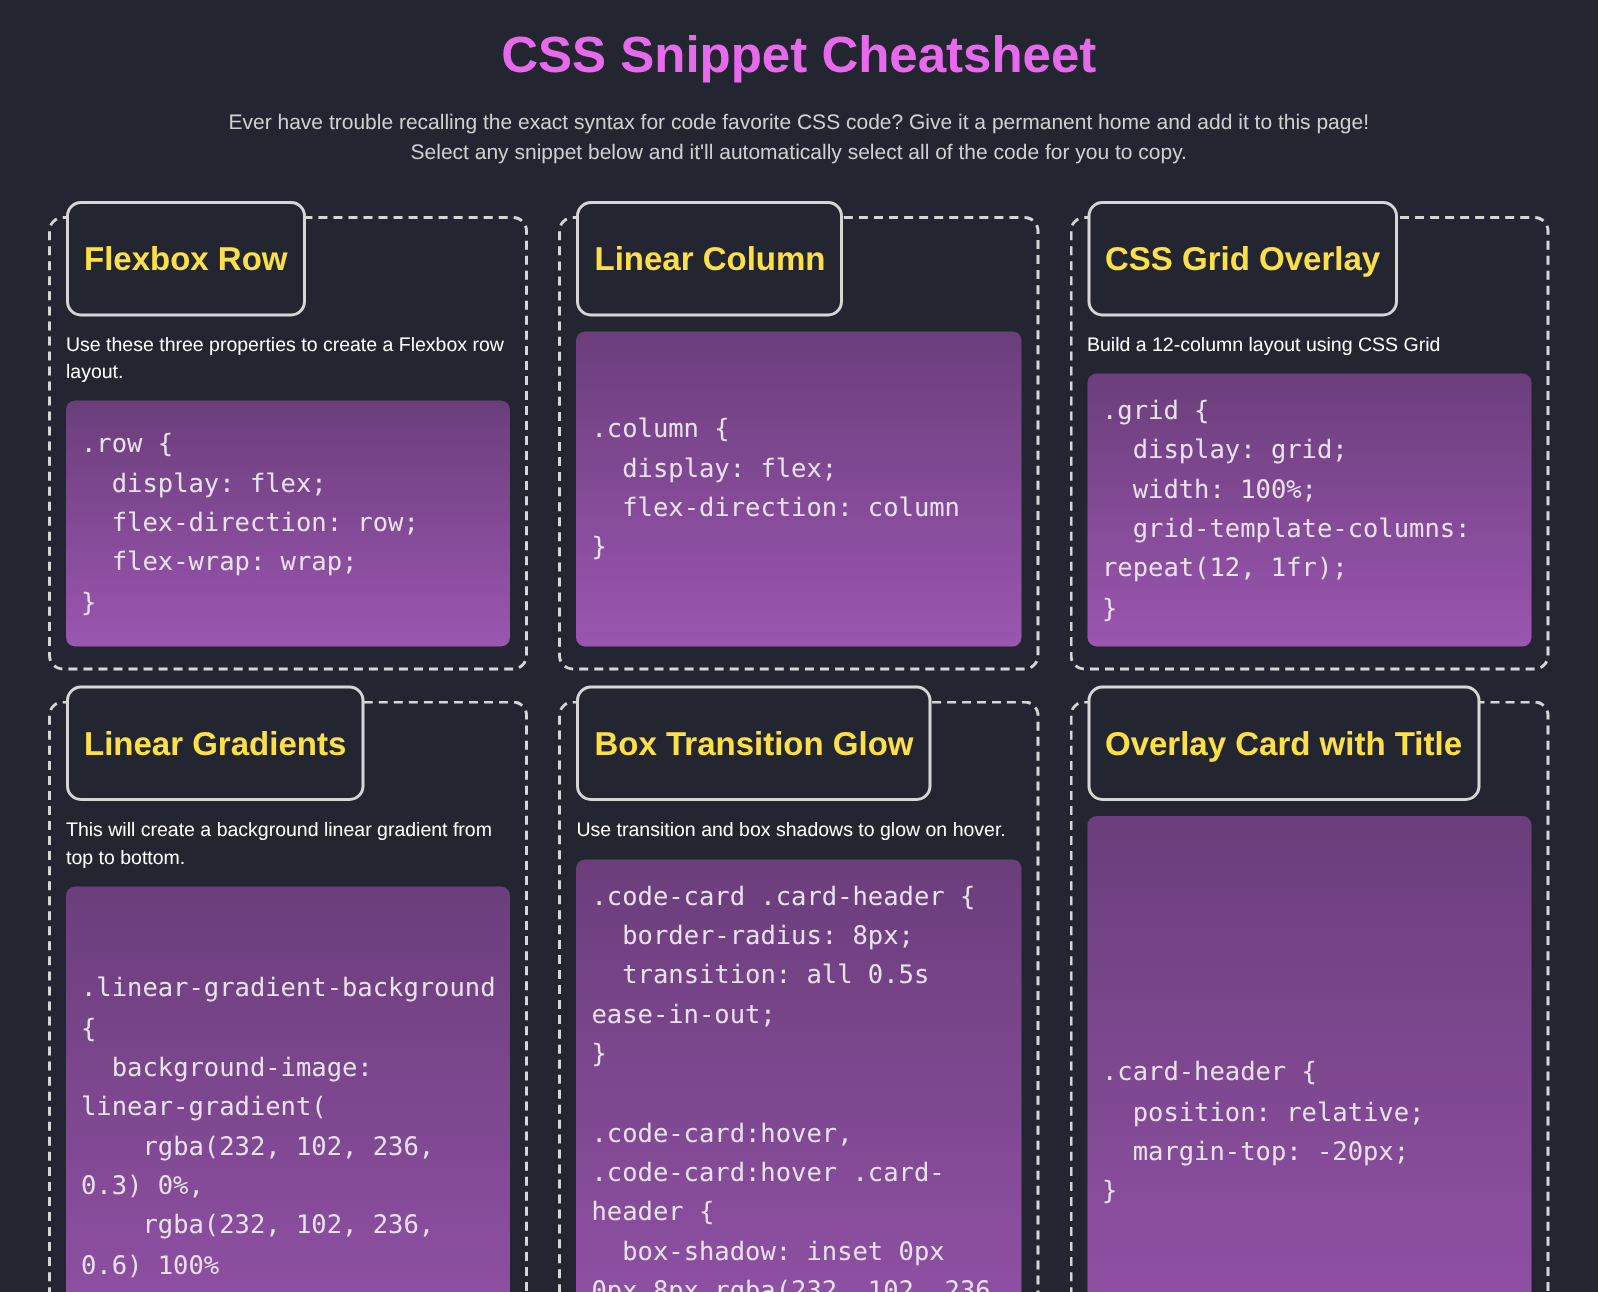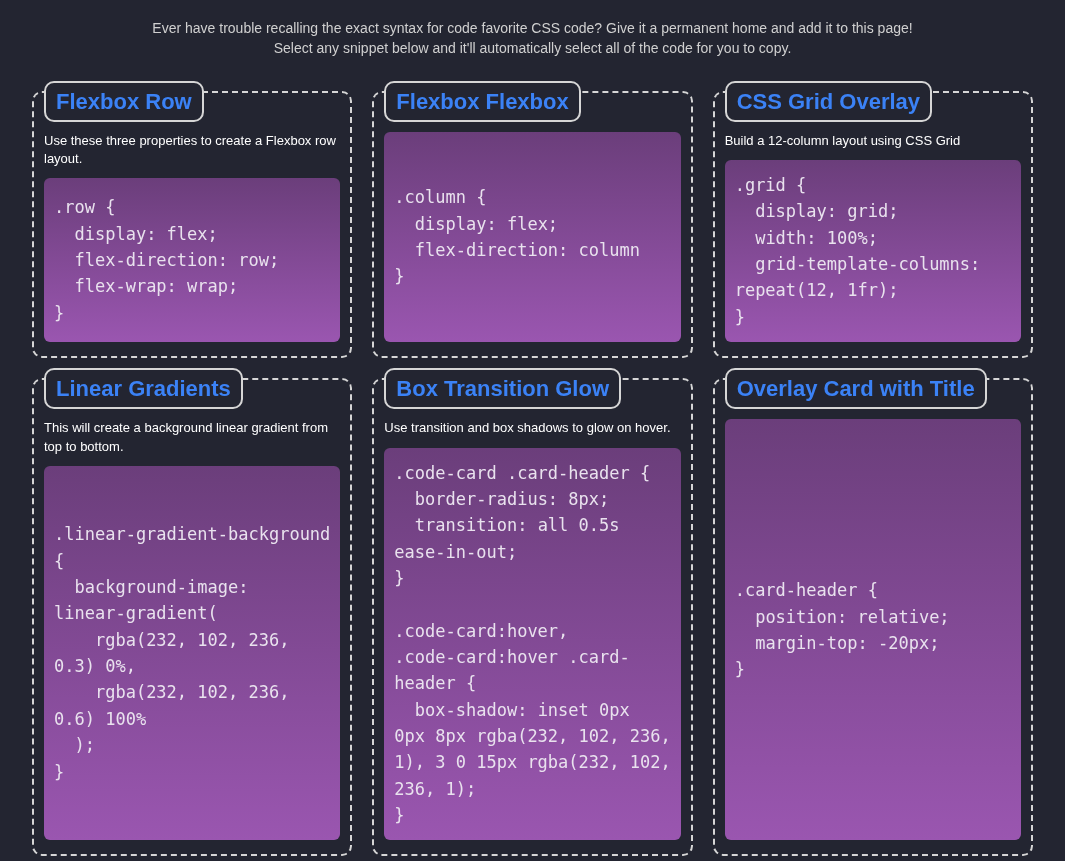--- a/index.html
+++ b/index.html
@@ -23,24 +23,24 @@
 .card {
   border: 2px dashed #d6d6d6;
   border-radius: 10px;
   padding: 10px 10px 14px;
   display: flex;
   flex-direction: column;
 }
 .card-title {
   border: 2px solid #d6d6d6;
   border-radius: 10px;
-  color: #3b82f6;
+  color: #fde047;
   font-size: 22px;
   font-weight: 800;
-  padding: 6px 10px;
+  padding: 24px 10px;
   margin: -22px 4px 10px 0;
   background: #232531;
   align-self: flex-start;
   max-width: calc(100% - 8px);
   line-height: 1.15;
 }
 .card-desc {
   color: #ffffff;
   font-size: 13px;
   line-height: 1.4;
@@ -69,37 +69,38 @@
   font-size: 20px;
   font-weight: 800;
   font-family: Liberation Mono, monospace;
 }
 .heart { color: #e05a3a; }
 </style>
 </head>
 <body>
 
 <div class="header">
+  <h1 class="title">CSS Snippet Cheatsheet</h1>
   <p class="subtitle">Ever have trouble recalling the exact syntax for code favorite CSS code? Give it a permanent home and add it to this page! Select any snippet below and it'll automatically select all of the code for you to copy.</p>
 </div>
 
 <div class="grid">
 
   <div class="card">
     <div class="card-title">Flexbox Row</div>
     <div class="card-desc">Use these three properties to create a Flexbox row layout.</div>
     <div class="code"><pre>.row {
   display: flex;
   flex-direction: row;
   flex-wrap: wrap;
 }</pre></div>
   </div>
 
   <div class="card">
-    <div class="card-title">Flexbox Flexbox</div>
+    <div class="card-title">Linear Column</div>
     <div class="code"><pre>.column {
   display: flex;
   flex-direction: column
 }</pre></div>
   </div>
 
   <div class="card">
     <div class="card-title">CSS Grid Overlay</div>
     <div class="card-desc">Build a 12-column layout using CSS Grid</div>
     <div class="code"><pre>.grid {

